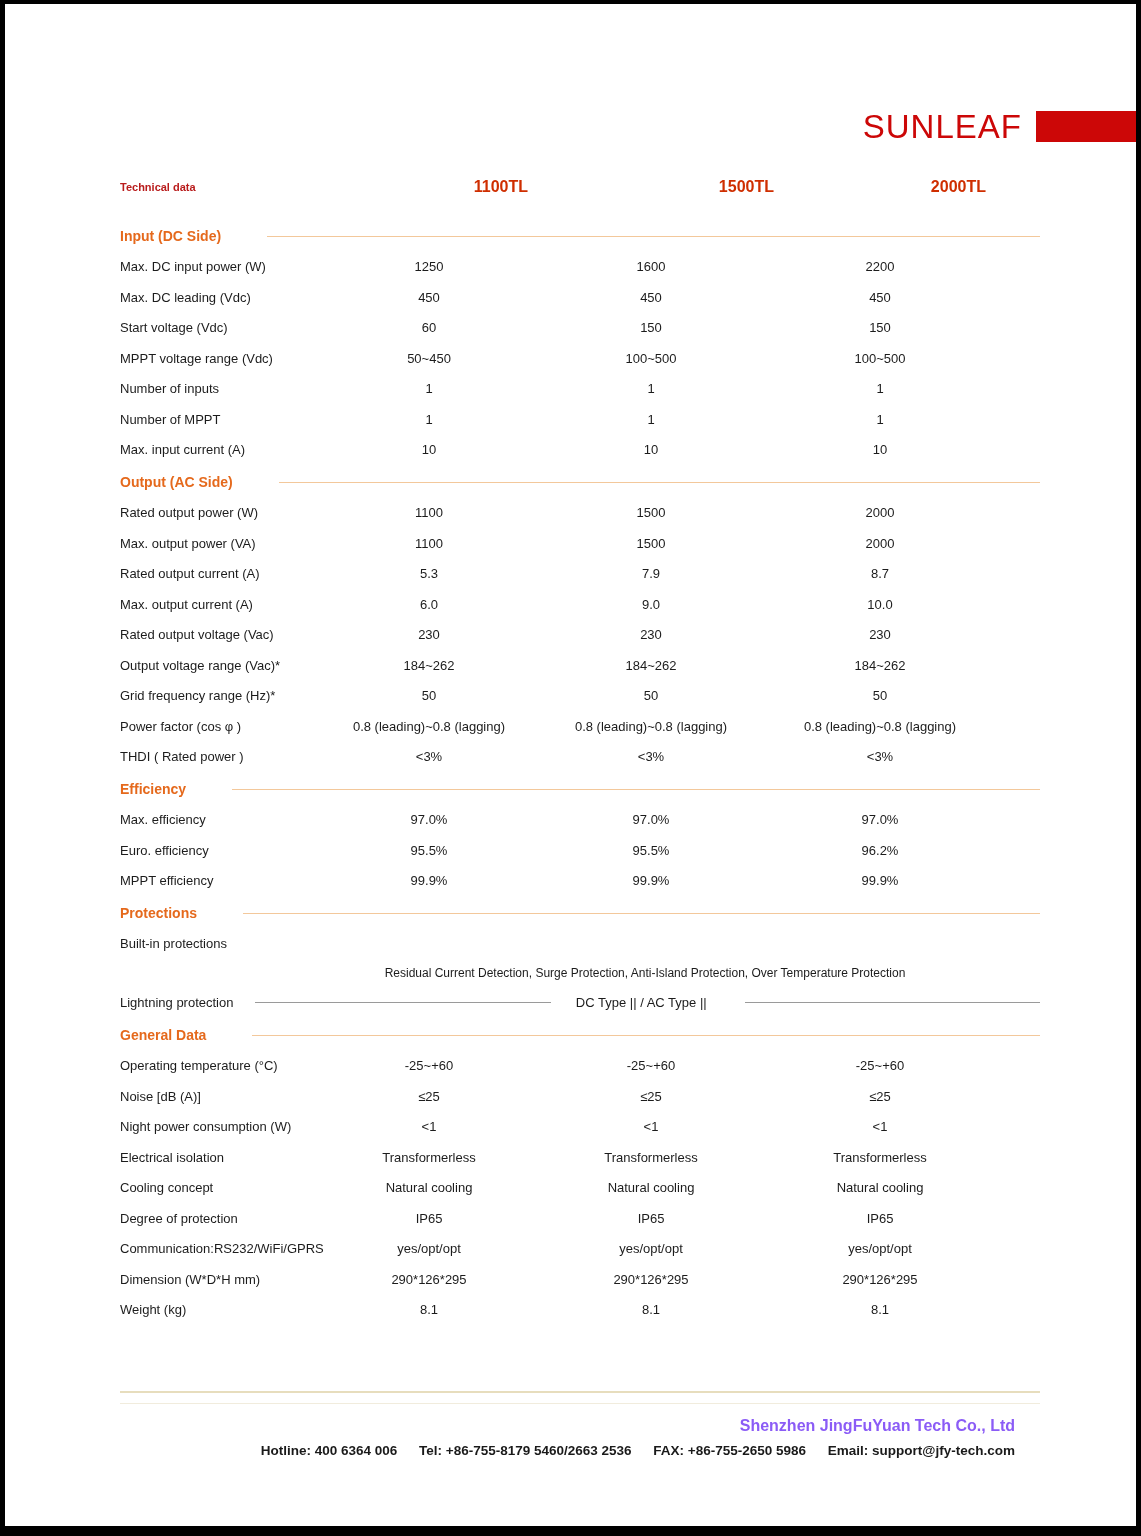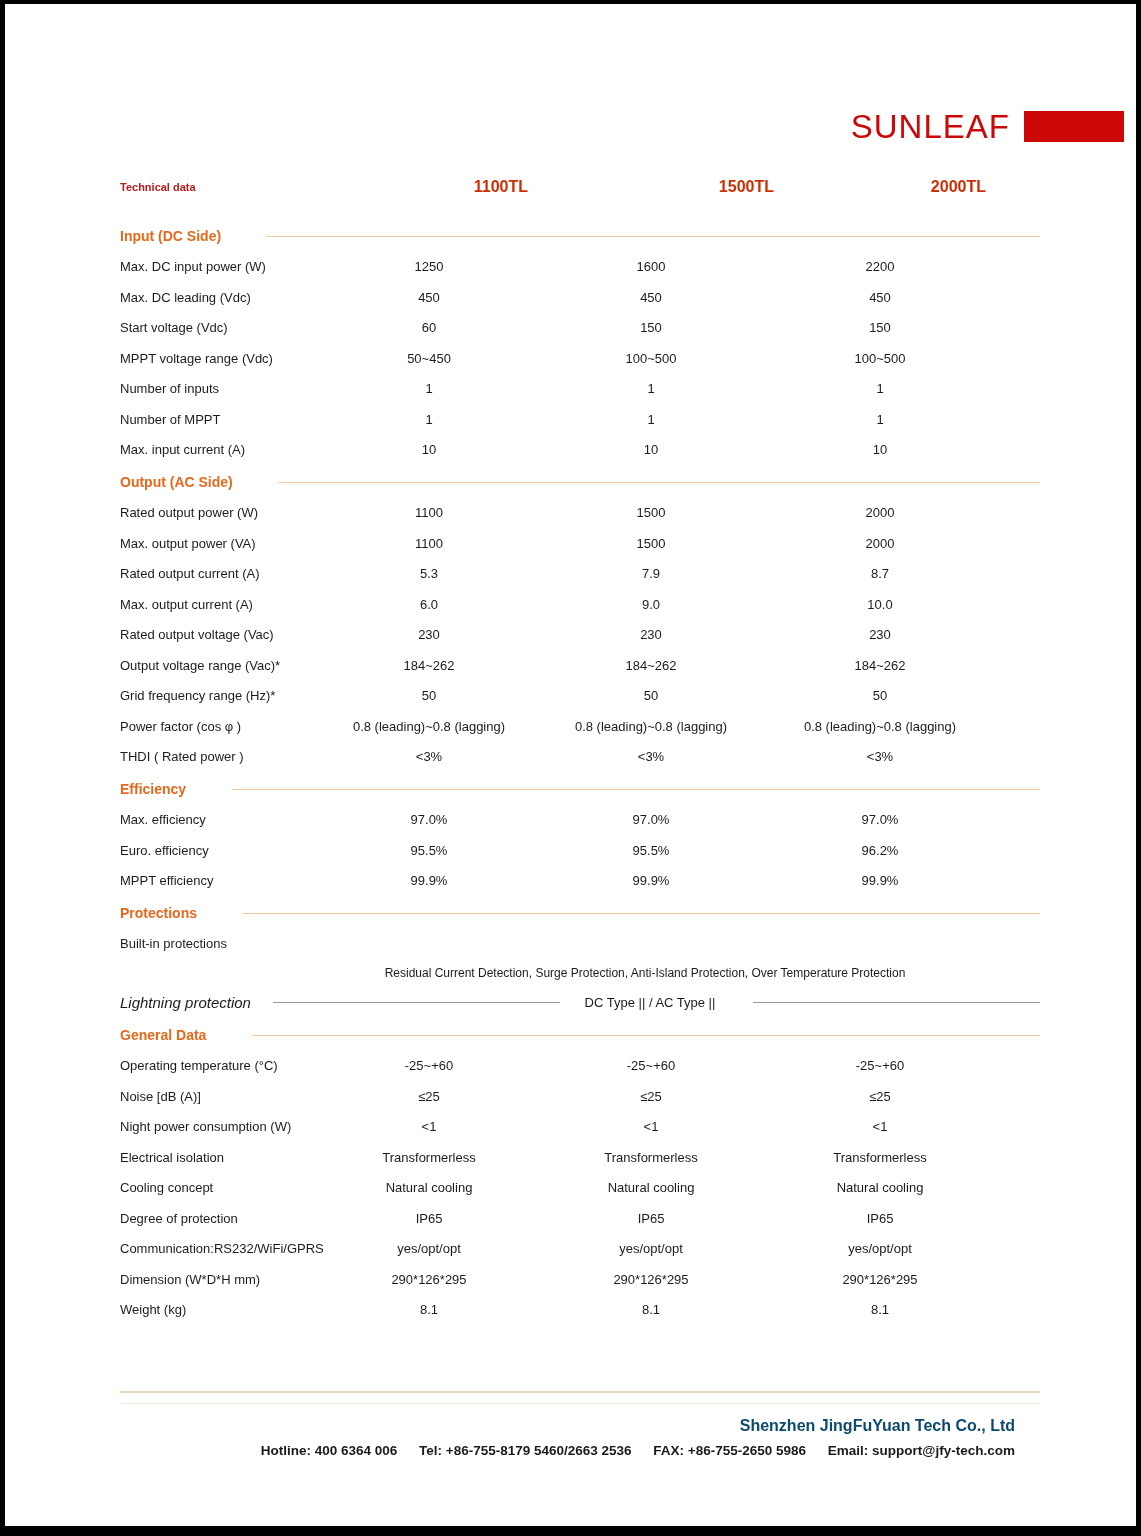--- a/index.html
+++ b/index.html
@@ -15,21 +15,21 @@
     border-color: #000000;
     border-width: 4px 5px 10px 5px;
     color: #1c1c1c;
     overflow: hidden;
   }
 
   
   .brand {
     position: absolute;
     top: 106px;
-    right: 12px;
+    right: 0;
     display: flex;
     align-items: center;
   }
   .brand-text {
     font-size: 33px;
     letter-spacing: 1px;
     color: #cc0707;
     line-height: 1;
   }
   .brand-bar {
@@ -96,21 +96,21 @@
   .builtin-row.indent { padding-left: 210px; }
   .span-line {
     width: 630px;
     text-align: center;
     font-size: 12px;
     white-space: nowrap;
   }
 
   
   .dashed-row { display: flex; align-items: center; height: 30.5px; }
-  .dashed-row .dlabel { font-size: 15px; white-space: nowrap; font-style: italic; }
+  .dashed-row .dlabel { font-size: 13px; white-space: nowrap; }
   .dash {
     flex: 1;
     height: 0;
     border-top: 1px solid #9a9a9a;
     margin-left: 22px;
   }
   .dash.dash2 { margin-left: 38px; margin-right: 0; }
   .dash-text {
     font-size: 13px;
     margin-left: 25px;
@@ -127,21 +127,21 @@
     margin-top: 10px;
     height: 1px;
     background: #f1ecdd;
   }
   .footer-company {
     margin-top: 13px;
     text-align: right;
     padding-right: 25px;
     font-size: 16px;
     font-weight: bold;
-    color: #0c4a6e;
+    color: #8b5cf6;
   }
   .footer-contact {
     margin-top: 8px;
     text-align: right;
     padding-right: 25px;
     font-size: 13.5px;
     font-weight: bold;
     color: #1a1a1a;
     white-space: nowrap;
   }

